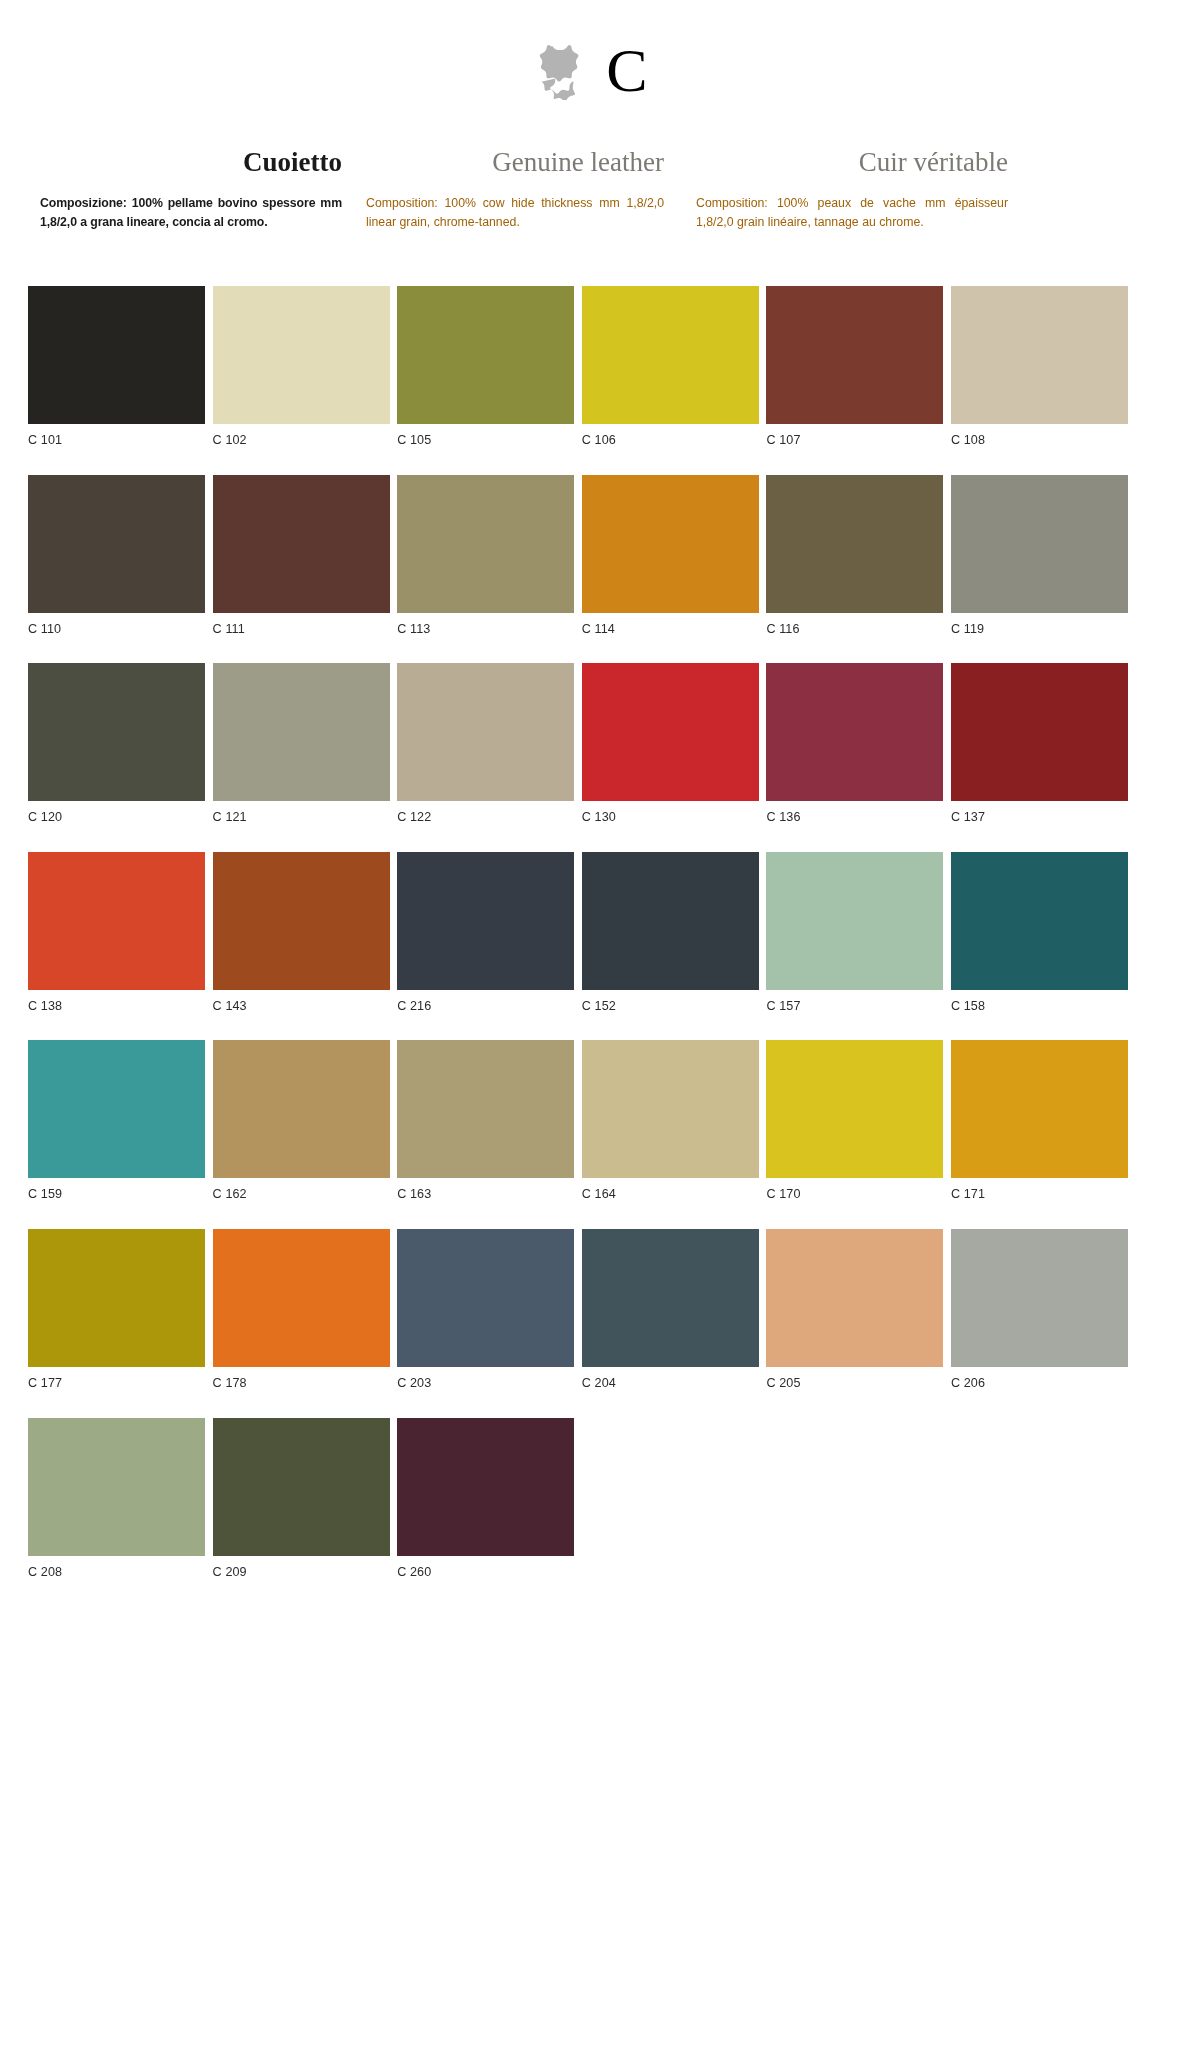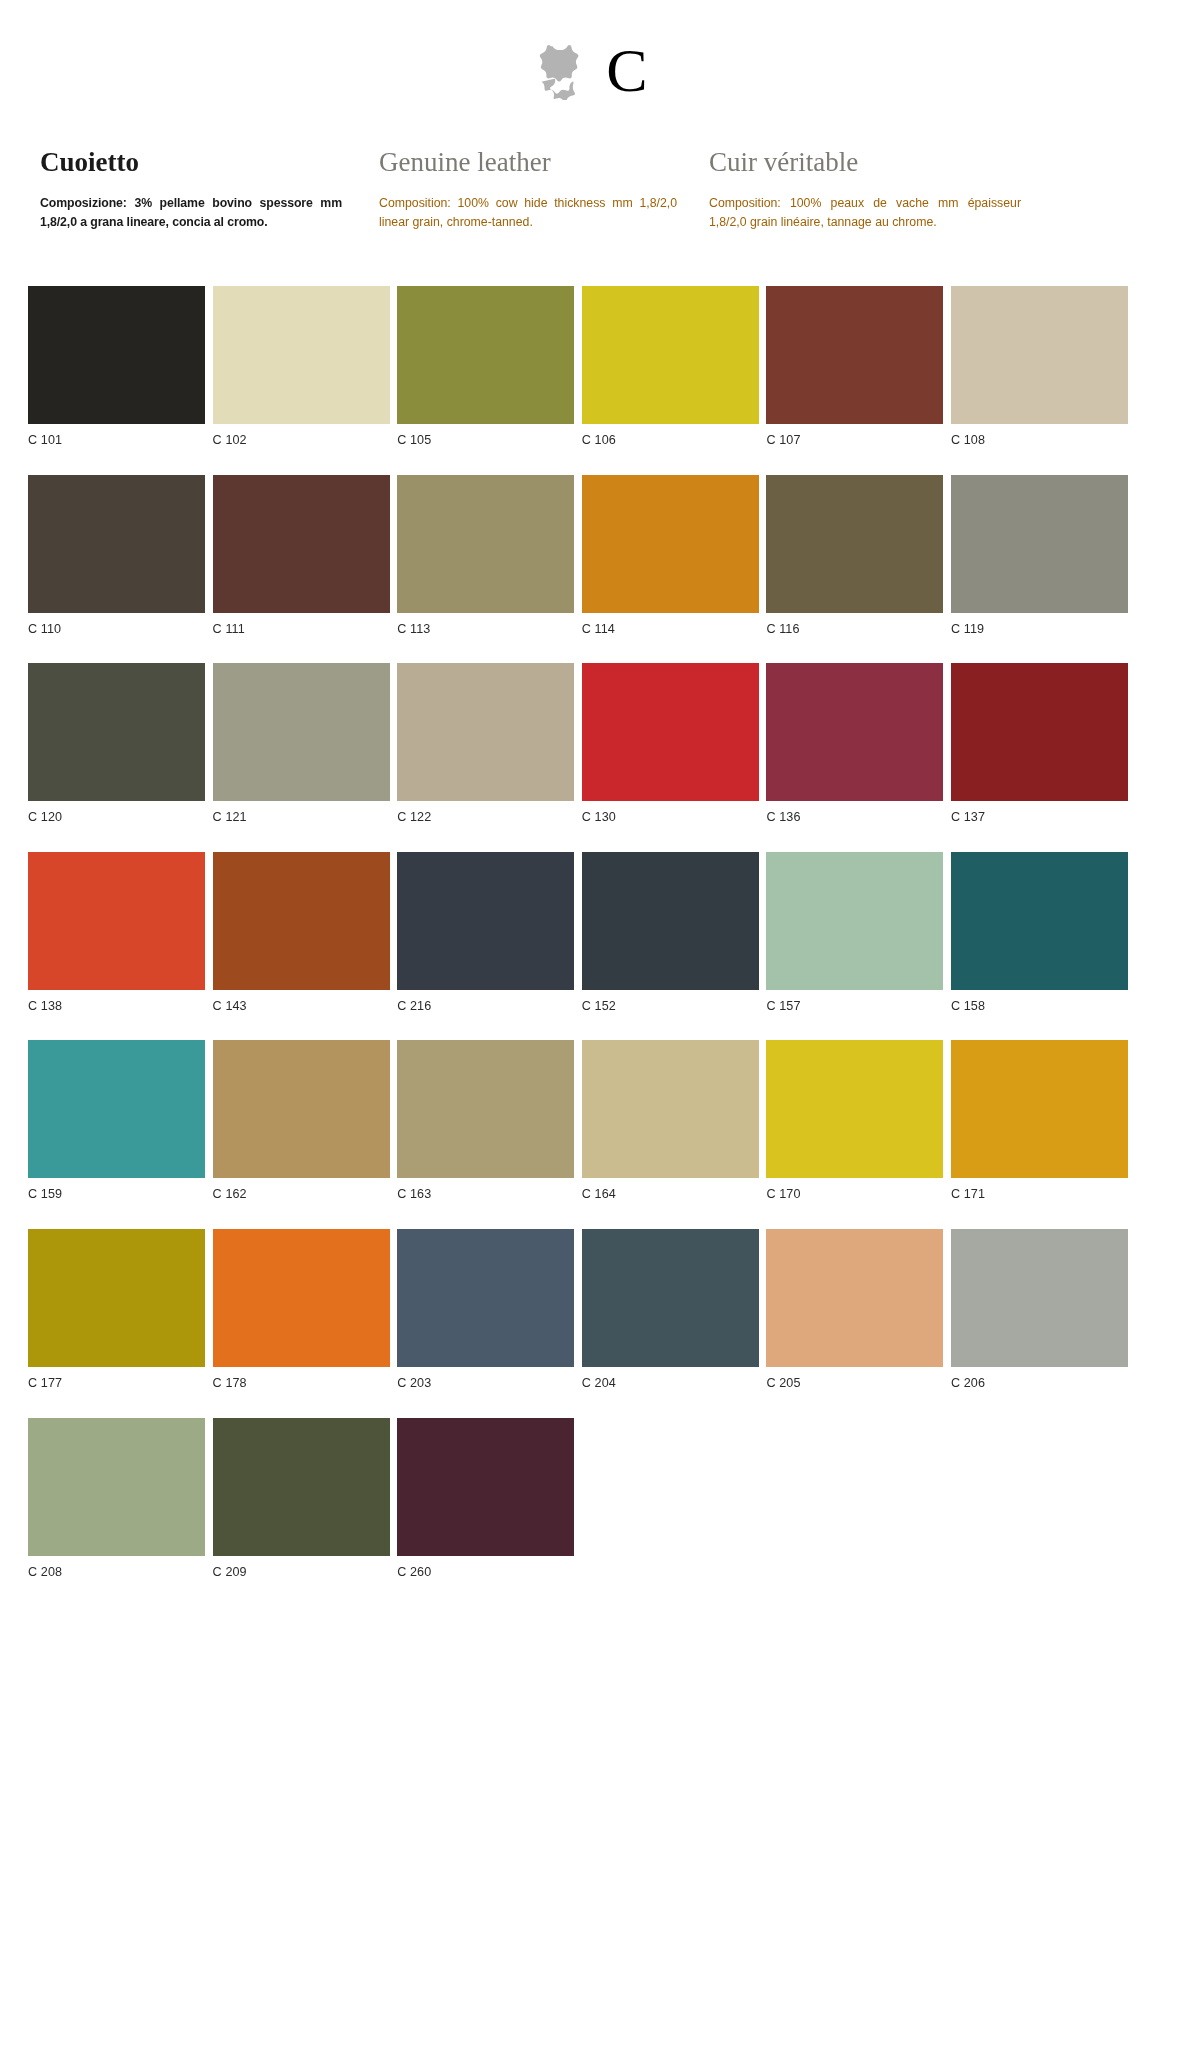--- a/index.html
+++ b/index.html
@@ -46,29 +46,30 @@
   .lang-row {
     position: absolute;
     top: 148px;
     left: 40px;
     width: 1104px;
     display: flex;
     gap: 0;
   }
   .lang-col { width: 368px; padding-right: 48px; }
   .lang-col.it { width: 326px; padding-right: 24px; }
-  .lang-col.en { width: 330px; padding-right: 32px; margin-left: 13px; }
+  .lang-col.en { width: 330px; padding-right: 32px; }
   .lang-col.fr { width: 320px; padding-right: 8px; }
 
   .lang-title {
     font-family: "Liberation Serif", serif;
     font-size: 27px;
     line-height: 1.1;
     margin: 0 0 16px 0;
     font-weight: 700;
+    text-align: right;
   }
   .lang-col.it .lang-title { color: #1a1a1a; font-weight: 700; }
   .lang-col.en .lang-title,
   .lang-col.fr .lang-title { color: #7d7a74; font-weight: 400; }
 
   .lang-body {
     font-size: 12.3px;
     line-height: 1.55;
     margin: 0;
     text-align: justify;
@@ -126,21 +127,21 @@
            -2-2.6-4.5-3.4-7.4-2.2-1.9 0.8-2.8 0.1-2.3-1.9 0.7-2.9-0.2-5.2-2.6-6.9
            -1.6-1.1-1.5-2.3 0.2-3.2 2.7-1.4 4-3.6 3.8-6.6-0.1-1.8 0.3-2.4 1.2-1.8z"></path>
     </svg>
   </span>
   <span class="brand-letter">C</span>
 </header>
 
 <section class="lang-row">
   <div class="lang-col it">
     <h1 class="lang-title">Cuoietto</h1>
-    <p class="lang-body">Composizione: 3% pellame bovino spessore mm 1,8/2,0 a grana lineare, concia al cromo.</p>
+    <p class="lang-body">Composizione: 100% pellame bovino spessore mm 1,8/2,0 a grana lineare, concia al cromo.</p>
   </div>
   <div class="lang-col en">
     <h2 class="lang-title">Genuine leather</h2>
     <p class="lang-body">Composition: 100% cow hide thickness mm 1,8/2,0 linear grain, chrome-tanned.</p>
   </div>
   <div class="lang-col fr">
     <h2 class="lang-title">Cuir véritable</h2>
     <p class="lang-body">Composition: 100% peaux de vache mm épaisseur 1,8/2,0 grain linéaire, tannage au chrome.</p>
   </div>
 </section>

